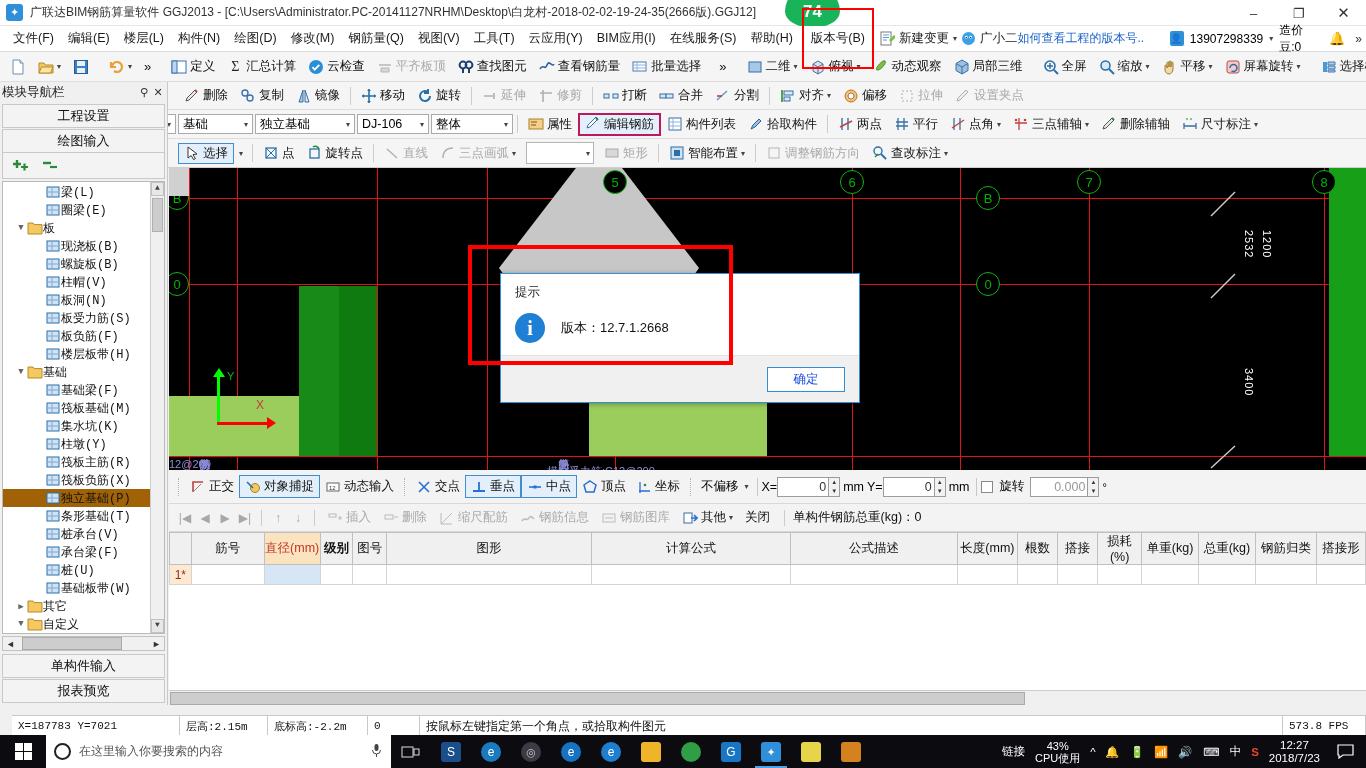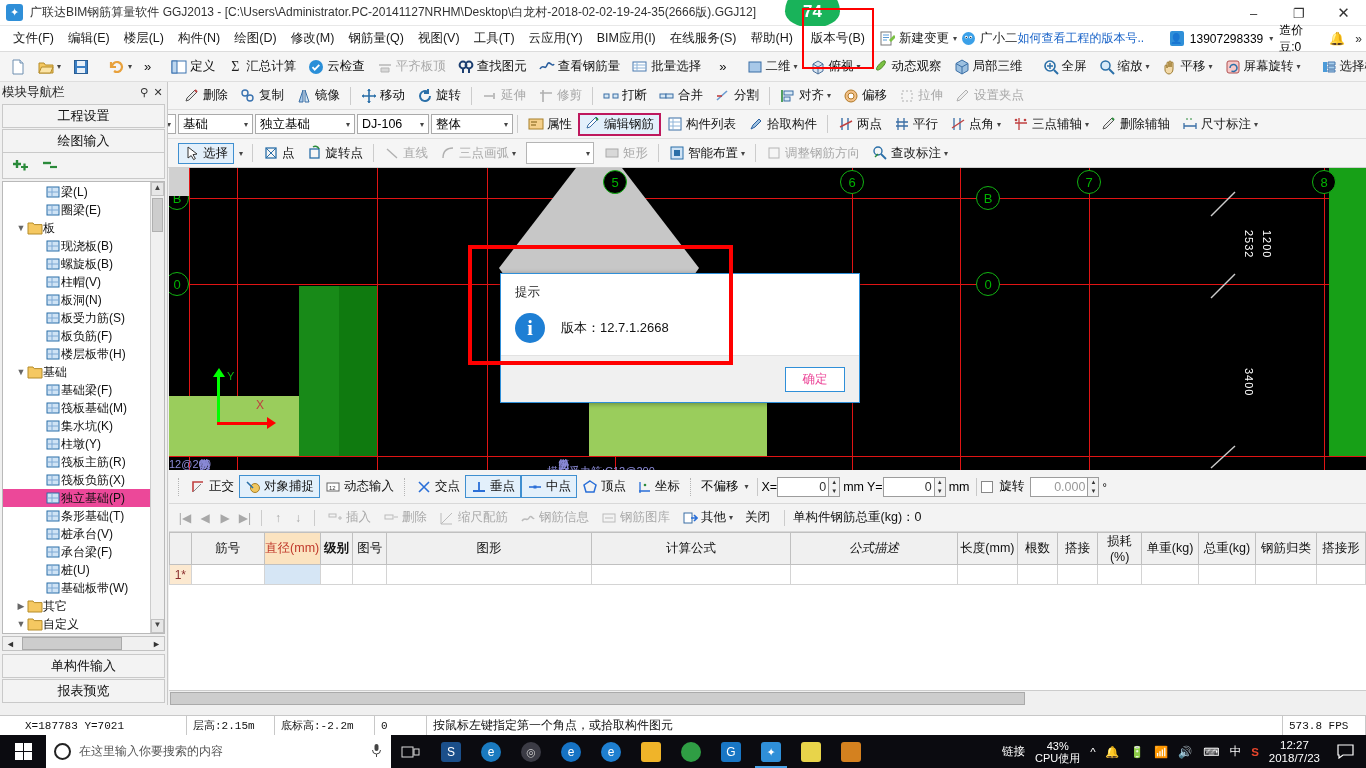--- a/index.html
+++ b/index.html
@@ -82,27 +82,27 @@
   .ln-bar{
     height:24px; background:#f3f3f3; border:1px solid #c9c9c9; margin:2px 2px 0 2px;
     display:flex; align-items:center; justify-content:center; font-size:13px; color:#111;
   }
   .ln-tools{
     height:26px; background:#f3f3f3;border:1px solid #c9c9c9;border-top:none;margin:0 2px;
     display:flex;align-items:center;gap:10px;padding-left:8px;
   }
   .tree-wrap{
     flex:1; margin:2px; background:#ffffff; border:1px solid #b9b9b9;
-    position:relative; overflow:hidden;
+    position:relative; overflow:hidden;font-family:Liberation Mono, monospace;
   }
   .tree{ position:absolute; left:0; top:0; right:14px; bottom:0; overflow:hidden; padding-top:1px;}
   .tnode{ height:18px; display:flex; align-items:center; font-size:12px; color:#111; white-space:nowrap;}
   .tnode .tw{ width:12px;text-align:center;color:#666;font-size:9px;}
   .tnode .tico{ width:16px;height:14px;flex:0 0 16px;}
-  .tnode.sel{ background:#ec4899;}
+  .tnode.sel{ background:#a16207;}
   .ind1{ padding-left:12px;} .ind2{ padding-left:30px;}
   .vscroll{
     position:absolute; right:0; top:0; width:14px; bottom:0; background:#f0f0f0; border-left:1px solid #ccc;
   }
   .vs-btn{ height:14px; text-align:center; font-size:8px; color:#444; background:#e7e7e7; border:1px solid #c2c2c2;}
   .vs-thumb{ position:absolute;left:1px;right:1px;top:16px;height:34px;background:#cdcdcd;border:1px solid #b0b0b0;}
   .hscroll{
     height:15px; margin:0 2px 1px 2px; background:#f0f0f0;border:1px solid #c2c2c2;
     display:flex; align-items:center;
   }
@@ -137,22 +137,22 @@
     z-index:40;
   }
   .dlg-title{ padding:10px 0 0 14px; font-size:12.5px; color:#222;}
   .dlg-body{ display:flex; align-items:center; padding:12px 0 0 14px; gap:16px;}
   .info-ico{ width:30px;height:30px;border-radius:50%;background:#1e7fd4;color:#fff;
              font-size:20px;font-weight:bold;text-align:center;line-height:30px;
              font-family:"Liberation Serif", serif;}
   .dlg-msg{ font-size:13px; color:#111;}
   .dlg-foot{ position:absolute; left:0;right:0;bottom:0;height:47px;background:#f0f0f0;
              border-top:1px solid #e2e2e2; display:flex; align-items:center; justify-content:flex-end; padding-right:14px;}
-  .dlg-ok{ width:60px;height:25px;background:#fff;border:1px solid #2f8fd8;font-size:12.5px;
-           color:#ec4899; display:flex;align-items:center;justify-content:center;}
+  .dlg-ok{ width:78px;height:25px;background:#fff;border:1px solid #2f8fd8;font-size:12.5px;
+           color:#1d4ed8; display:flex;align-items:center;justify-content:center;}
   .redbox{
     position:absolute; left:468px; top:245px; width:265px; height:120px;
     border:4px solid #ff0000; z-index:45;
   }
 
   
   .snapbar{
     position:absolute; left:169px; top:470px; right:0; height:34px;
     background:#f3f3f3; border-bottom:1px solid #d8d8d8;
     display:flex; align-items:center; padding-left:4px;
@@ -193,23 +193,23 @@
   td.rowno{ background:#fce9d0; color:#8b2f2f; text-align:center; font-size:11px;}
   td.cellsel{ background:#d6e6f5;}
   .tbl-hscroll{
     position:absolute; left:0; right:0; bottom:0; height:15px; background:#f0f0f0;
     border-top:1px solid #ccc; display:flex; align-items:center;
   }
   .tbl-hs-thumb{ height:13px;background:#cdcdcd;border:1px solid #aaa;}
 
   
   .statusbar{
-    position:absolute; left:0; right:0; bottom:33px; height:20px; background:#ffffff;
-    border-top:1px solid #c8c8c8; display:flex; align-items:center;
-    font-family:"Liberation Mono","DejaVu Sans Mono",monospace; font-size:11px; color:#111;padding-left:19px;
+    position:absolute; left:12px; right:0; bottom:33px; height:20px; background:#ffffff;
+    border-top:1px solid #c8c8c8; display:flex; 
+    font-family:"Liberation Mono","DejaVu Sans Mono",monospace; font-size:11px; color:#111;
   }
   .st-cell{ height:20px; display:flex; align-items:center; padding:0 6px; border-right:1px solid #c8c8c8;}
   .st-grow{ flex:1; border-right:none; font-family:"Liberation Sans",sans-serif; font-size:12px;}
 
   
   .taskbar{
     position:absolute; left:0; right:0; bottom:0; height:33px; background:#0b0b10;
     display:flex; align-items:center;
   }
   .start{ width:46px;height:33px;display:flex;align-items:center;justify-content:center;}
@@ -1194,21 +1194,21 @@
     <table class="grid" id="rebar-grid">
         <thead>
           <tr>
             <th style="width: 22px;"></th>
             <th style="width: 75px;">筋号</th>
             <th class="hl" style="width: 57px;">直径(mm)</th>
             <th style="width: 33px; font-weight: bold;">级别</th>
             <th style="width: 35px;">图号</th>
             <th style="width: 211px;">图形</th>
             <th style="width: 206px;">计算公式</th>
-            <th style="width: 172px; font-style: italic;">公式描述</th>
+            <th style="width: 172px;">公式描述</th>
             <th style="width: 61px;">长度(mm)</th>
             <th style="width: 41px;">根数</th>
             <th style="width: 41px;">搭接</th>
             <th style="width: 45px;">损耗(%)</th>
             <th style="width: 58px;">单重(kg)</th>
             <th style="width: 58px;">总重(kg)</th>
             <th style="width: 63px;">钢筋归类</th>
             <th style="width: 50px;">搭接形</th>
           </tr>
         </thead>

